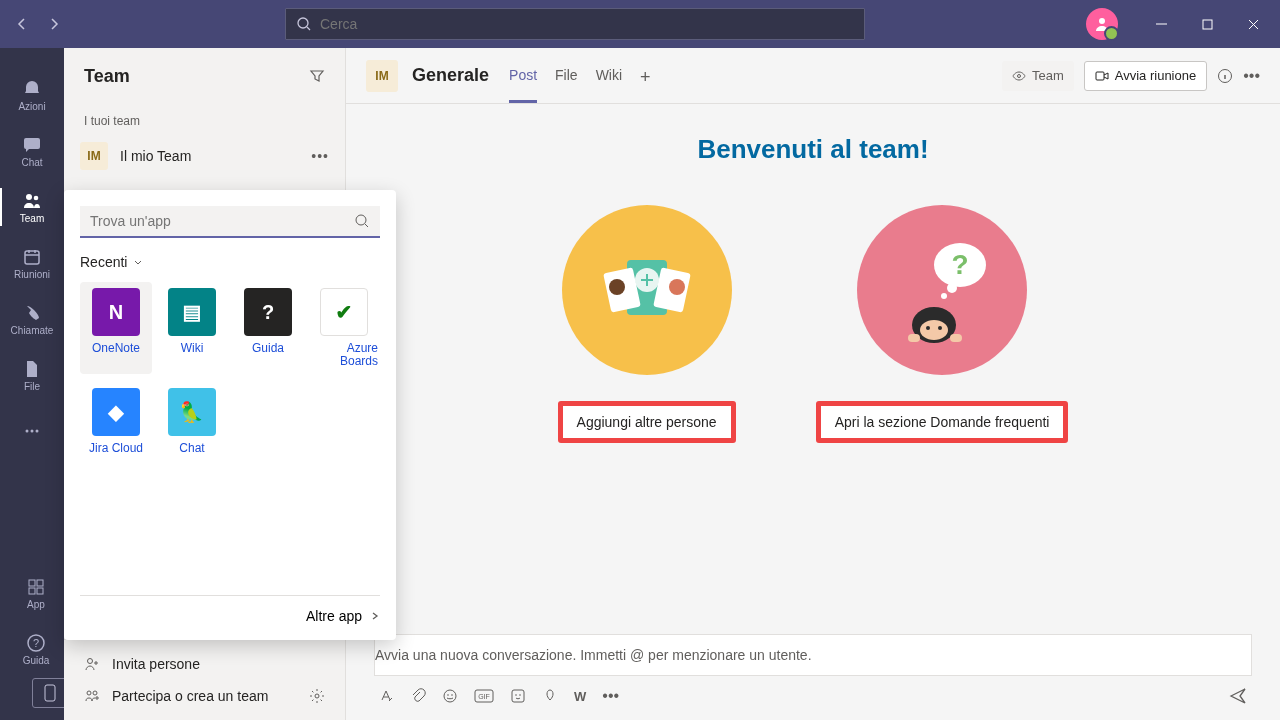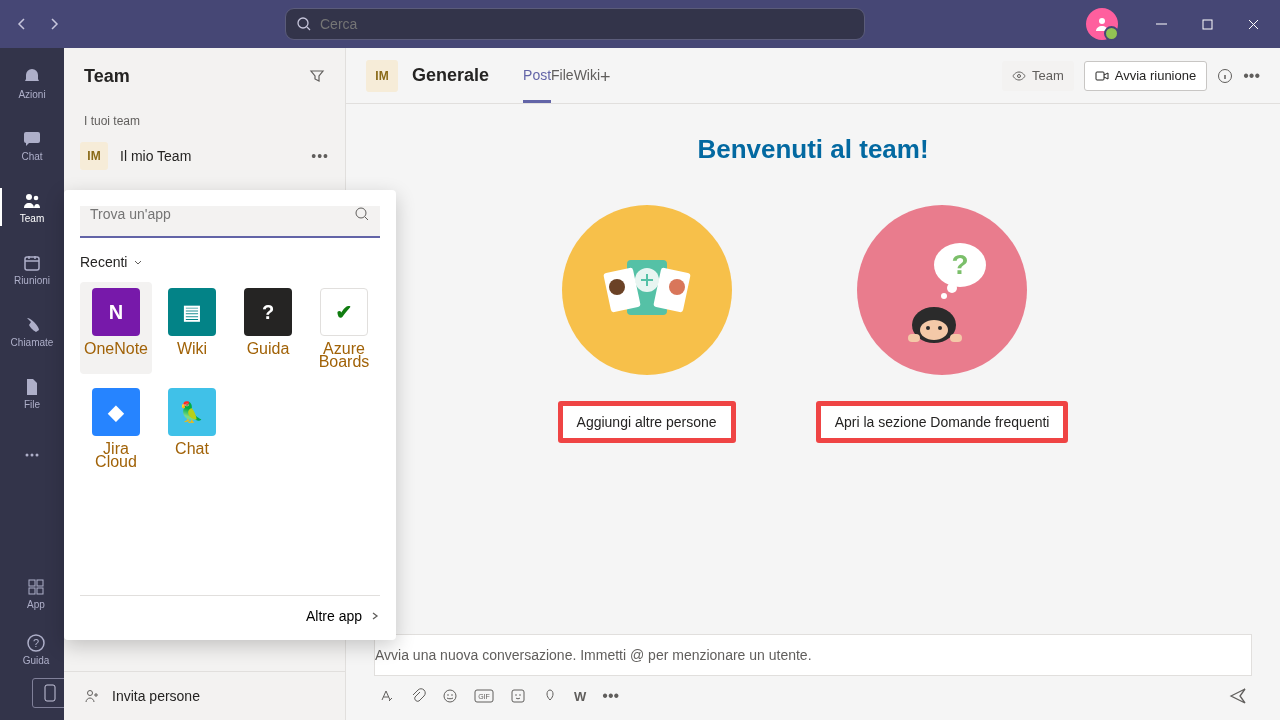--- a/index.html
+++ b/index.html
@@ -1,59 +1,59 @@
 <!DOCTYPE html>
 <html><head>
 <meta charset="utf-8">
 <style>
   * { margin:0; padding:0; box-sizing:border-box; font-family:"Segoe UI",Arial,sans-serif; }
   body { width:1280px; height:720px; overflow:hidden; background:#f3f2f1; }
   .titlebar { height:48px; background:#464775; display:flex; align-items:center; padding:0 8px; }
   .nav-arrows { display:flex; gap:4px; margin-right:12px; }
   .nav-arrow { width:28px; height:28px; display:flex; align-items:center; justify-content:center; color:#c7c6dc; cursor:pointer; }
   .search-wrap { flex:1; display:flex; justify-content:center; }
-  .search-box { width:580px; height:32px; background:#33344a; border:1px solid #5b5c7a; border-radius:9px; display:flex; align-items:center; padding:0 10px; color:#c7c6dc; }
+  .search-box { width:580px; height:32px; background:#33344a; border:1px solid #5b5c7a; border-radius:1px; display:flex; align-items:center; padding:0 10px; color:#c7c6dc; }
   .search-box input { flex:1; background:transparent; border:none; outline:none; color:#c7c6dc; font-size:14px; margin-left:8px; }
   .win-controls { display:flex; align-items:center; gap:8px; margin-left:16px; }
   .avatar { width:32px; height:32px; border-radius:50%; background:#ff5f9e; display:flex; align-items:center; justify-content:center; color:#fff; position:relative; margin-right:16px; }
   .avatar::after { content:""; position:absolute; bottom:-1px; right:-1px; width:11px; height:11px; border-radius:50%; background:#92c353; border:2px solid #464775; }
   .wbtn { width:38px; height:32px; display:flex; align-items:center; justify-content:center; color:#fff; cursor:pointer; }
   .shell { display:flex; height:672px; }
-  .apprail { width:64px; background:#33344a; display:flex; flex-direction:column; align-items:center; padding-top:8px; gap:8px; }
+  .apprail { width:64px; background:#33344a; display:flex; flex-direction:column; align-items:center; padding-top:20px; gap:2px; }
   .rail-item { width:64px; height:54px; display:flex; flex-direction:column; align-items:center; justify-content:center; gap:2px; color:#aeafc9; cursor:pointer; font-size:10px; position:relative; }
   .rail-item.active { color:#fff; }
   .rail-item.active::before { content:""; position:absolute; left:0; top:8px; bottom:8px; width:2px; background:#fff; }
   .rail-spacer { flex:1; }
   .rail-bottom { width:72px; display:flex; flex-direction:column; align-items:flex-end; gap:2px; padding-bottom:8px; }
   .sidebar { width:282px; background:#f3f2f1; border-right:1px solid #e1dfdd; display:flex; flex-direction:column; position:relative; }
   .side-head { height:56px; display:flex; align-items:center; justify-content:space-between; padding:0 20px; }
   .side-head h2 { font-size:18px; font-weight:700; color:#252423; }
   .tlabel { font-size:12px; color:#605e5c; padding:10px 20px 6px; }
   .team-row { display:flex; align-items:center; padding:8px 16px; gap:12px; cursor:pointer; }
   .team-badge { width:28px; height:28px; border-radius:3px; background:#f6ecd8; color:#8a6a18; display:flex; align-items:center; justify-content:center; font-size:12px; font-weight:600; }
   .team-row .name { flex:1; font-size:14px; color:#252423; }
   .more-dots { color:#605e5c; font-size:14px; letter-spacing:1px; }
   .side-foot { margin-top:auto; border-top:1px solid #e1dfdd; padding:8px 0; }
   .side-link { display:flex; align-items:center; gap:12px; padding:8px 20px; font-size:14px; color:#252423; cursor:pointer; }
   .side-link .cog { margin-left:auto; color:#605e5c; }
   .popup { position:absolute; left:64px; top:190px; width:332px; height:450px; background:#fff; border-radius:4px; box-shadow:0 6px 20px rgba(0,0,0,.2); z-index:50; padding:16px; display:flex; flex-direction:column; }
-  .app-search { height:32px; border:none; border-bottom:2px solid #6264a7; background:#f3f2f1; display:flex; align-items:flex-start; padding:0 10px; }
+  .app-search { height:32px; border:none; border-bottom:2px solid #6264a7; background:#f3f2f1; display:flex; align-items:center; padding:0 10px; }
   .app-search input { flex:1; border:none; outline:none; background:transparent; font-size:14px; }
   .recenti { margin-top:16px; font-size:14px; color:#252423; display:flex; align-items:center; gap:6px; }
   .app-grid { display:grid; grid-template-columns:repeat(4,1fr); gap:8px 4px; margin-top:12px; }
   .app-tile { display:flex; flex-direction:column; align-items:center; gap:6px; padding:6px 2px; border-radius:4px; cursor:pointer; }
   .app-tile.sel { background:#f3f2f1; }
   .app-ico { width:48px; height:48px; border-radius:4px; display:flex; align-items:center; justify-content:center; color:#fff; font-size:20px; font-weight:700; }
-  .app-tile .lbl { font-size:16px; color:#a16207; text-align:center; line-height:13px; }
+  .app-tile .lbl { font-size:12px; color:#1d4ed8; text-align:right; line-height:13px; }
   .popup-foot { margin-top:auto; display:flex; justify-content:flex-end; align-items:center; gap:8px; font-size:14px; padding-top:12px; border-top:1px solid #e1dfdd; cursor:pointer; }
   .main { flex:1; background:#f5f5f5; display:flex; flex-direction:column; }
   .chan-head { height:56px; background:#f5f5f5; border-bottom:1px solid #e1dfdd; display:flex; align-items:center; padding:0 20px; gap:14px; }
   .chan-head .team-badge { width:32px; height:32px; }
   .chan-title { font-size:18px; font-weight:700; color:#252423; }
-  .tabs { display:flex; margin-left:20px; font-size:14px; }
+  .tabs { display:flex; gap:18px; margin-left:6px; font-size:14px; }
   .tab { color:#605e5c; cursor:pointer; padding:18px 0 15px; }
   .tab.active { color:#6264a7; border-bottom:3px solid #6264a7; }
   .tab.plus { font-size:18px; color:#605e5c; }
   .head-right { margin-left:auto; display:flex; align-items:center; gap:10px; }
   .pill { height:30px; border:1px solid #c8c6c4; border-radius:3px; background:#fff; display:flex; align-items:center; gap:6px; padding:0 10px; font-size:13px; cursor:pointer; color:#252423; }
   .pill.ghost { background:#f3f2f1; border:none; color:#605e5c; }
   .welcome { flex:1; overflow:auto; padding:30px 20px 20px; text-align:center; }
   .welcome h1 { font-size:26px; font-weight:700; color:#0369a1; }
   .welcome .sub { font-size:15px; color:#605e5c; margin-top:6px; }
   .cards { display:flex; justify-content:center; gap:80px; margin-top:40px; }
@@ -214,20 +214,34 @@
       <div class="more-dots">•••</div>
     </div>
 
     <div class="side-foot">
       <div class="side-link">
         <svg class="icon16" viewBox="0 0 16 16">
             <circle cx="6" cy="5" r="2.5" stroke="#605e5c" fill="none"></circle>
             <path d="M2 14c0-2 2-4 4-4s4 2 4 4M12 5v4M10 7h4" stroke="#605e5c" fill="none"></path>
           </svg>
         <span>Invita persone</span>
+      </div>
+      <div class="side-link">
+        <svg class="icon16" viewBox="0 0 16 16">
+            <circle cx="5" cy="5" r="2" stroke="#605e5c" fill="none"></circle>
+            <circle cx="11" cy="5" r="2" stroke="#605e5c" fill="none"></circle>
+            <path d="M2 13c0-2 1-3 3-3s3 1 3 3M8 13c0-2 1-3 3-3M13 8v4M11 10h4" stroke="#605e5c" fill="none"></path>
+          </svg>
+        <span>Partecipa o crea un team</span>
+        <span class="cog">
+            <svg class="icon16" viewBox="0 0 16 16">
+              <circle cx="8" cy="8" r="2" stroke="currentColor" fill="none"></circle>
+              <path d="M8 1v2M8 13v2M1 8h2M13 8h2M3 3l1.4 1.4M11.6 11.6L13 13M13 3l-1.4 1.4M4.4 11.6L3 13" stroke="currentColor"></path>
+            </svg>
+          </span>
       </div>
     </div>
   </div>
 
   <div class="main">
     <div class="chan-head">
       <div class="team-badge">IM</div>
       <div class="chan-title">Generale</div>
       <div class="tabs">
         <div class="tab active">Post</div>

